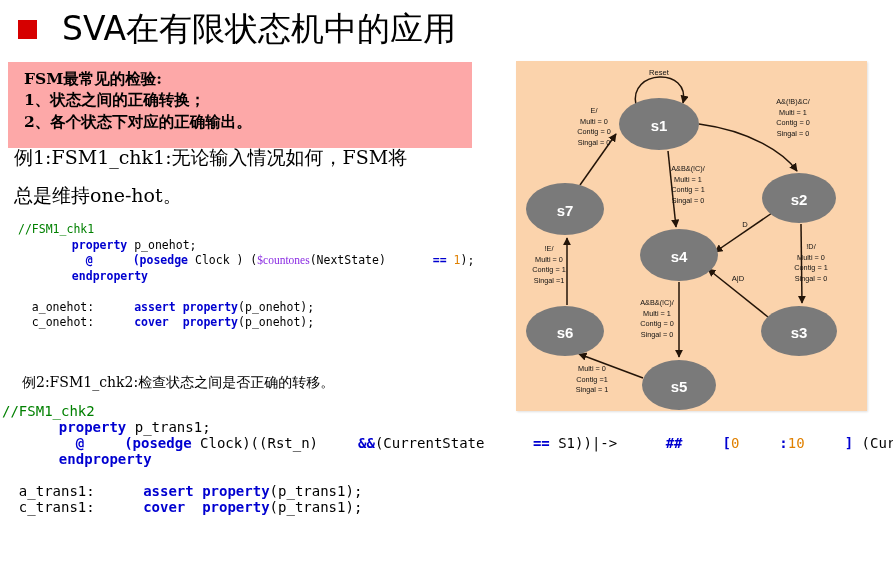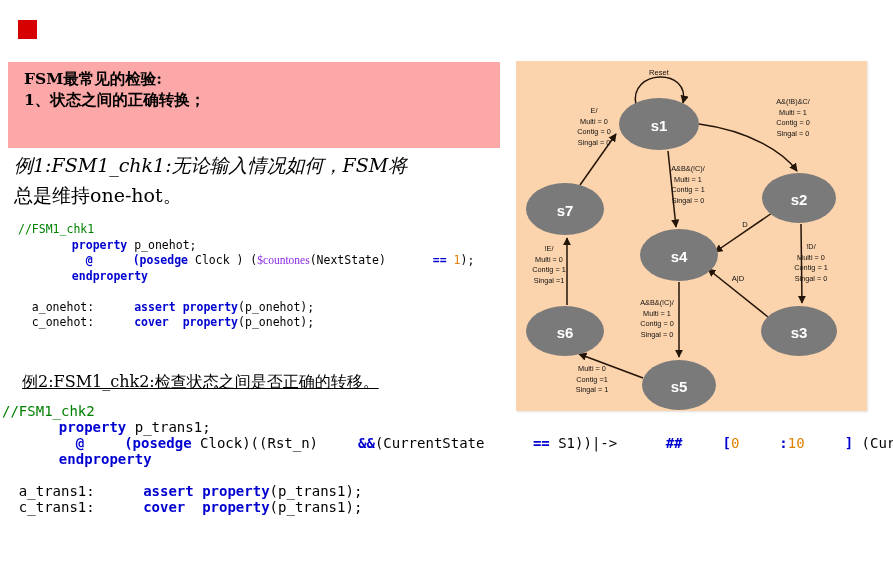--- a/index.html
+++ b/index.html
@@ -21,39 +21,38 @@
     position:absolute;left:44px;top:0px;
     font-size:33px;color:#000;line-height:46px;white-space:nowrap;
     font-family:"DejaVu Sans","Liberation Sans",sans-serif;
     letter-spacing:0px;
   }
 
   
   #pink-box{
     position:absolute;left:8px;top:62px;width:464px;height:86px;
     background:#fda8a8;
-    padding-left:28px;
   }
   #pink-box .pl{
     position:absolute;left:16px;
     font-size:15.5px;font-weight:bold;color:#000;white-space:nowrap;
     font-family:"DejaVu Serif","Liberation Serif",serif;
   }
   #pl0{top:7px;}
   #pl1{top:28px;text-align:center;}
   #pl2{top:50px;}
 
   
   .cn-para{
     position:absolute;color:#000;font-size:19px;line-height:26px;
     font-family:"DejaVu Serif","Liberation Serif",serif;white-space:nowrap;
   }
-  #para1-l1{left:14px;top:152px;font-style:italic;}
+  #para1-l1{left:14px;top:144px;}
   #para1-l2{left:14px;top:182px;}
-  #para2-l1{left:22px;top:369px;font-size:16px;text-decoration:underline;}
+  #para2-l1{left:22px;top:369px;font-size:14px;}
 
   
   .codeblock{
     position:absolute;
     font-family:"DejaVu Sans Mono","Liberation Mono",monospace;
     font-size:11.5px;
     line-height:15.5px;
     color:#000;
     white-space:pre;
   }
@@ -88,25 +87,27 @@
     text-anchor:middle;
   }
 </style>
 </head>
 <body>
 
 <div id="slide">
 
   <div id="title-row">
     <div id="title-bullet"></div>
+    <div id="title-text">SVA在有限状态机中的应用</div>
   </div>
 
   <div id="pink-box">
     <div class="pl" id="pl0">FSM最常见的检验:</div>
     <div class="pl" id="pl1">1、状态之间的正确转换；</div>
+    <div class="pl" id="pl2">2、各个状态下对应的正确输出。</div>
   </div>
 
   <div class="cn-para" id="para1-l1">例1:FSM1_chk1:无论输入情况如何，FSM将</div>
   <div class="cn-para" id="para1-l2">总是维持one-hot。</div>
 
   <div class="codeblock" id="code1"><span class="cmt">//FSM1_chk1</span>
   <span class="kw">property</span><span class="blk"> p_onehot;</span>
     <span class="kw">@</span><span class="kw">(posedge</span><span class="blk"> Clock ) (</span><span class="sys">$countones</span><span class="blk">(NextState) </span><span class="kw">==</span><span class="num"> 1</span><span class="blk">);</span>
   <span class="kw">endproperty</span>
 

